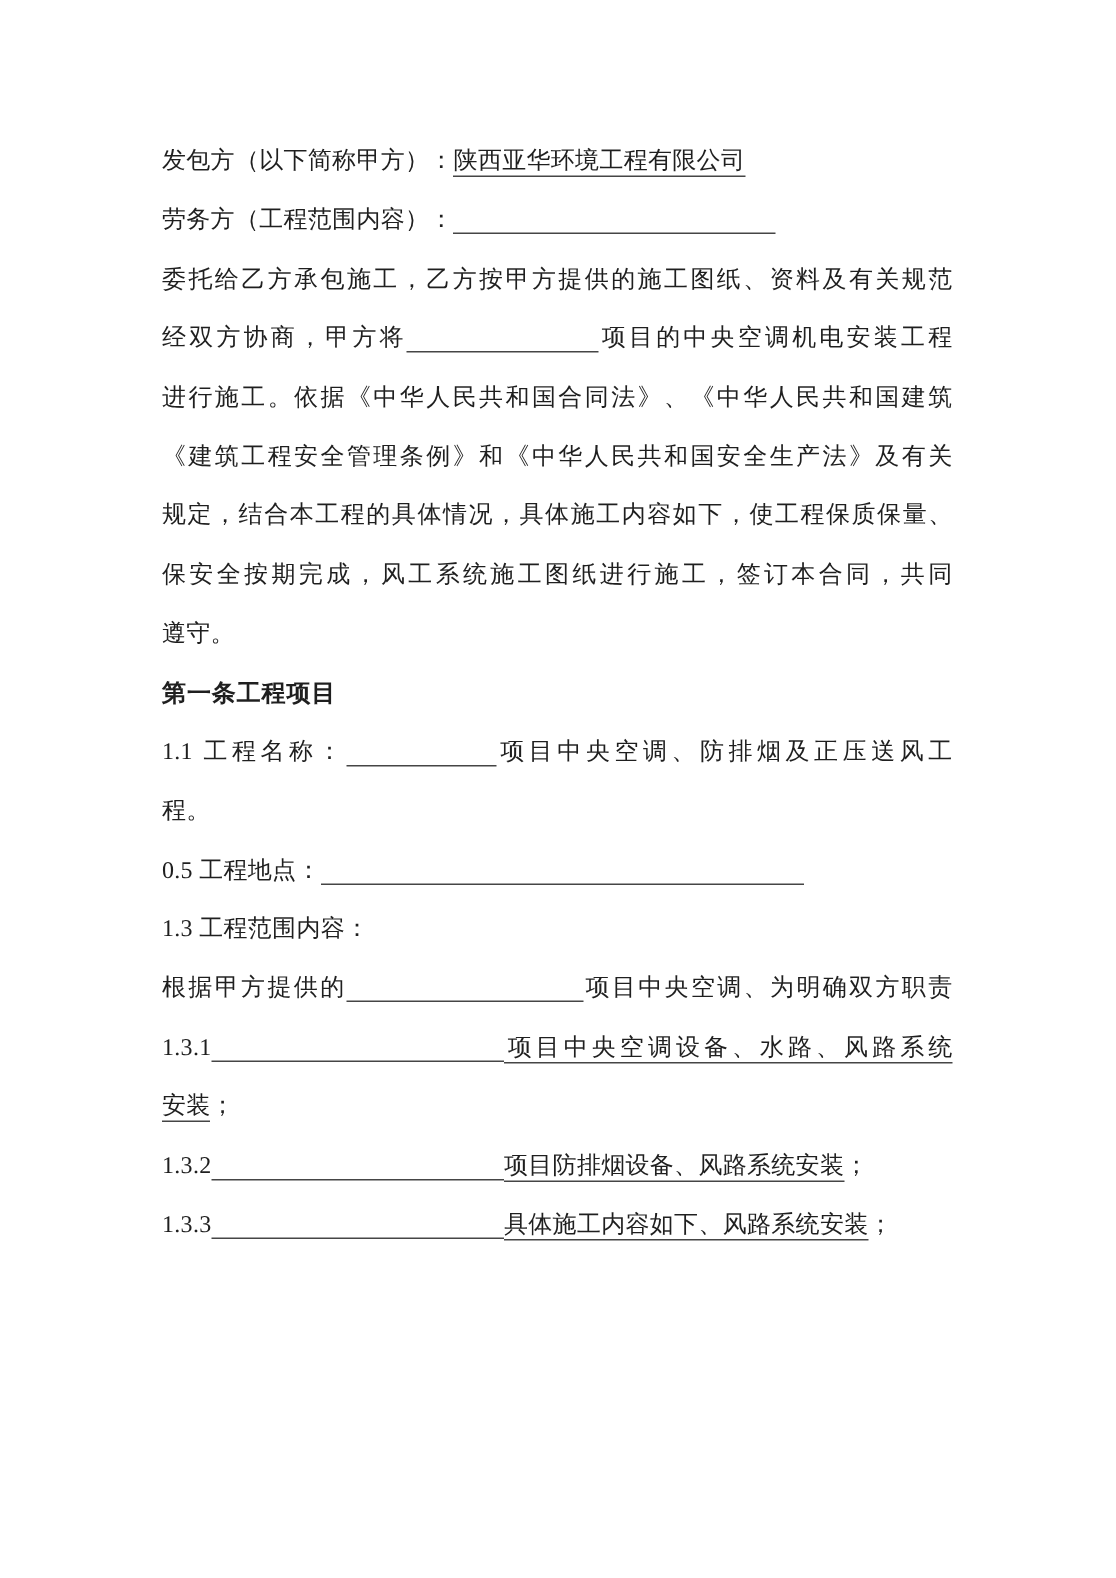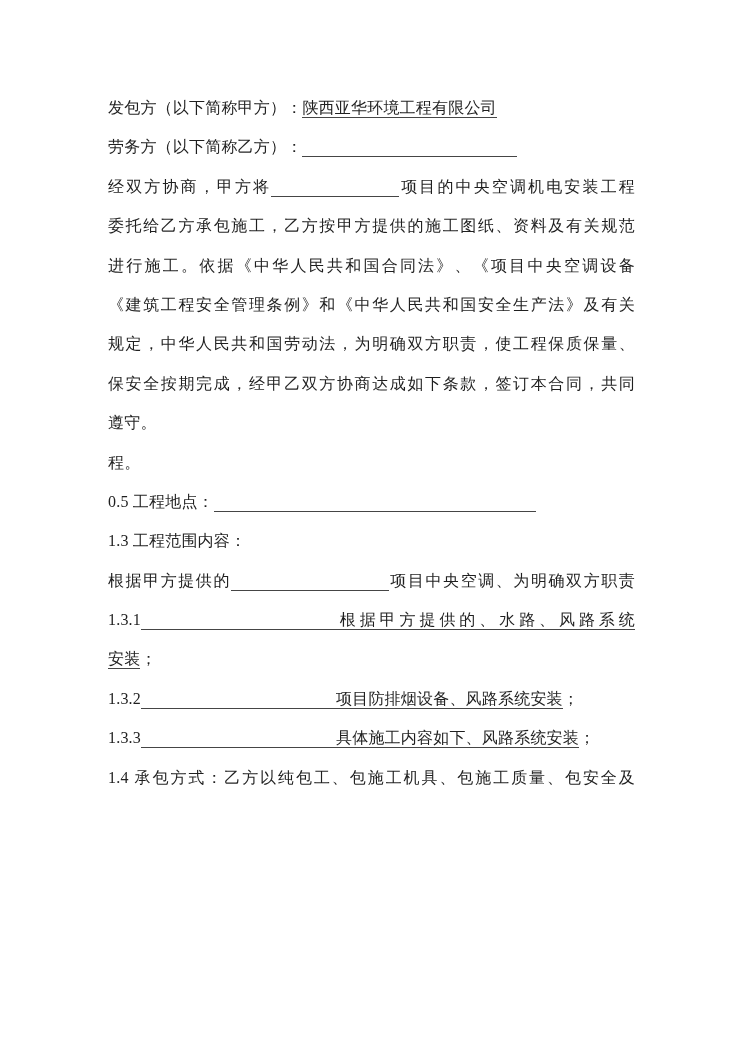--- a/index.html
+++ b/index.html
@@ -45,31 +45,32 @@
     vertical-align: -5px;
     border-bottom: 1px solid #454545;
   }
 </style>
 </head>
 <body>
 
 <div class="page">
   <div class="doc">
       <div class="line"><span>发包方（以下简称甲方）：</span><span class="u">陕西亚华环境工程有限公司</span></div>
-      <div class="line"><span>劳务方（以下简称乙方）：</span><span class="blank" style="width: 215px;"></span></div>
+      <div class="line"><span>劳务方（工程范围内容）：</span><span class="blank" style="width: 215px;"></span></div>
+      <div class="line just"><span>委托给乙方承包施工，乙方按甲方提供的施工图纸、资料及有关规范</span></div>
       <div class="line just"><span>经双方协商，甲方将</span><span class="blank" style="width: 128px;"></span><span>项目的中央空调机电安装工程</span></div>
-      <div class="line just"><span>委托给乙方承包施工，乙方按甲方提供的施工图纸、资料及有关规范</span></div>
-      <div class="line just"><span>进行施工。依据《中华人民共和国合同法》、《项目中央空调设备</span></div>
+      <div class="line just"><span>进行施工。依据《中华人民共和国合同法》、《中华人民共和国建筑</span></div>
       <div class="line just"><span>《建筑工程安全管理条例》和《中华人民共和国安全生产法》及有关</span></div>
-      <div class="line just"><span>规定，中华人民共和国劳动法，为明确双方职责，使工程保质保量、</span></div>
-      <div class="line just"><span>保安全按期完成，经甲乙双方协商达成如下条款，签订本合同，共同</span></div>
+      <div class="line just"><span>规定，结合本工程的具体情况，具体施工内容如下，使工程保质保量、</span></div>
+      <div class="line just"><span>保安全按期完成，风工系统施工图纸进行施工，签订本合同，共同</span></div>
       <div class="line"><span>遵守。</span></div>
+      <div class="line bold"><span>第一条工程项目</span></div>
+      <div class="line just"><span>1.1 工程名称：</span><span class="blank" style="width: 100px;"></span><span>项目中央空调、防排烟及正压送风工</span></div>
       <div class="line"><span>程。</span></div>
       <div class="line"><span>0.5 工程地点：</span><span class="blank" style="width: 322px;"></span></div>
       <div class="line"><span>1.3 工程范围内容：</span></div>
       <div class="line just"><span>根据甲方提供的</span><span class="blank" style="width: 158px;"></span><span>项目中央空调、为明确双方职责</span></div>
-      <div class="line just"><span>1.3.1</span><span class="blank" style="width: 195px;"></span><span class="u">根据甲方提供的、水路、风路系统</span></div>
+      <div class="line just"><span>1.3.1</span><span class="blank" style="width: 195px;"></span><span class="u">项目中央空调设备、水路、风路系统</span></div>
       <div class="line"><span class="u">安装</span><span>；</span></div>
       <div class="line"><span>1.3.2</span><span class="blank" style="width: 195px;"></span><span class="u">项目防排烟设备、风路系统安装</span><span>；</span></div>
       <div class="line"><span>1.3.3</span><span class="blank" style="width: 195px;"></span><span class="u">具体施工内容如下、风路系统安装</span><span>；</span></div>
-      <div class="line just"><span>1.4 承包方式：乙方以纯包工、包施工机具、包施工质量、包安全及</span></div>
     </div>
 </div>
 
 </body></html>

